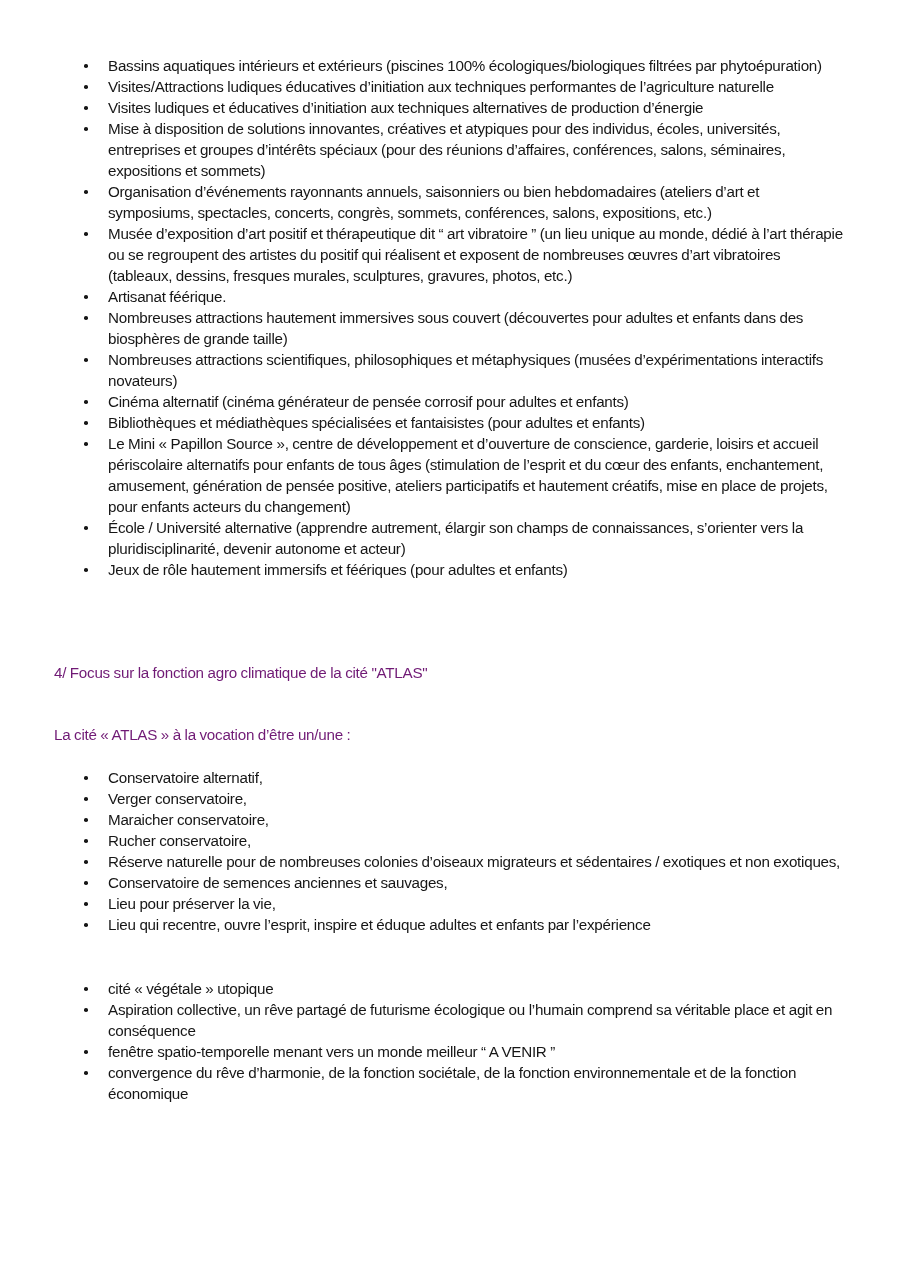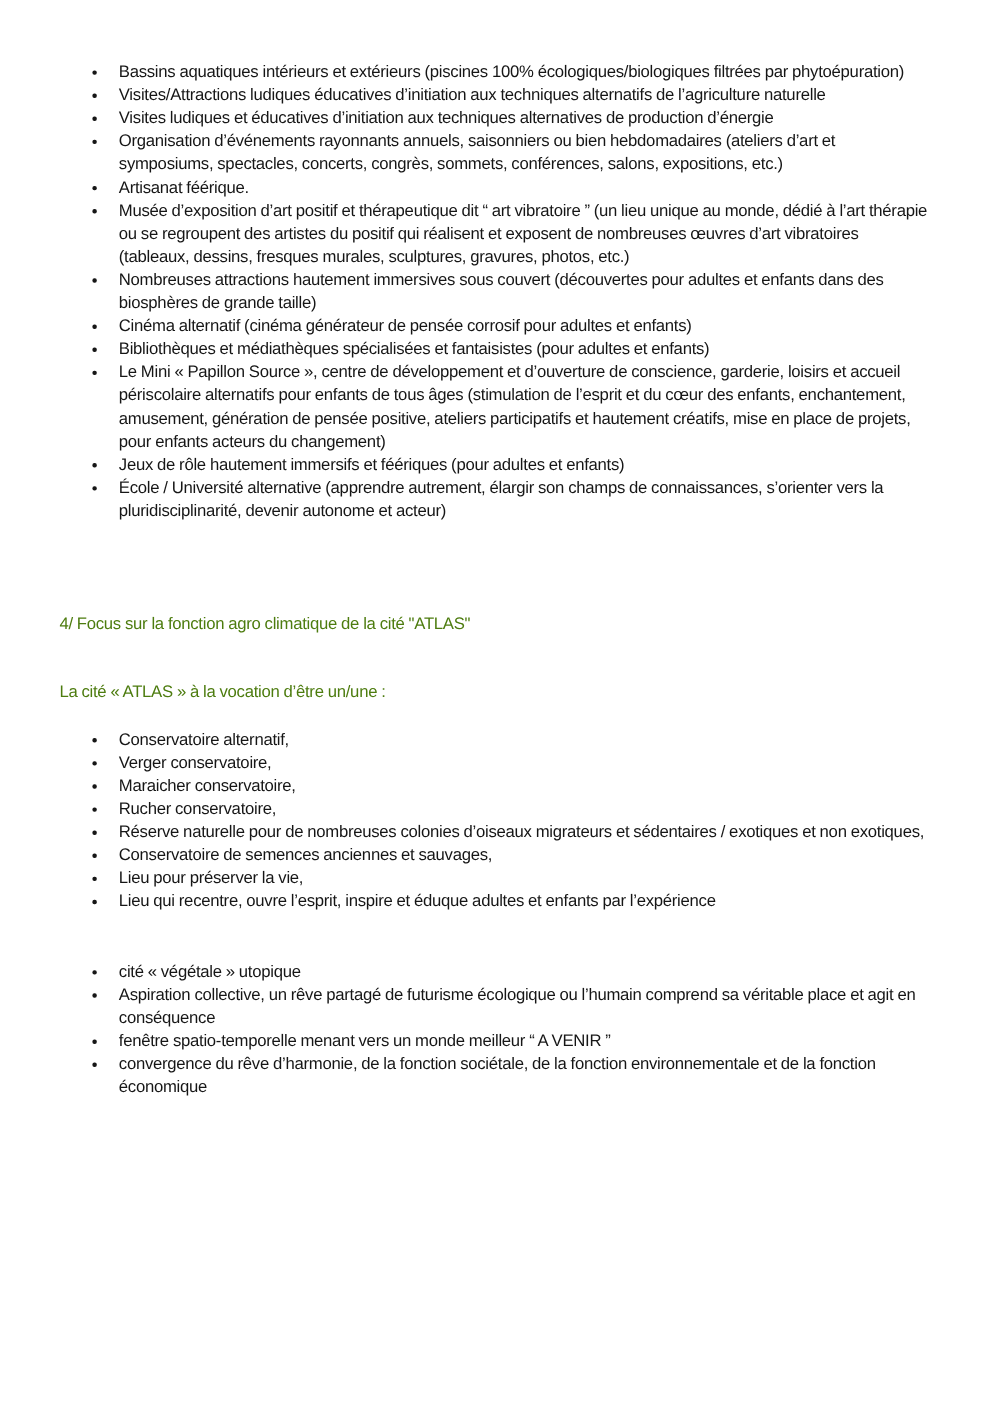--- a/index.html
+++ b/index.html
@@ -26,21 +26,21 @@
     top: 0;
     width: 905px;
   }
 
   
   .para {
     margin: 0;
     padding: 0;
     font-size: 15.2px;
     line-height: 21px;
-    color: #4d7c0f;
+    color: #701a75;
     letter-spacing: -0.25px;
     word-spacing: -0.3px;
     padding-left: 54px;
     padding-right: 58px;
   }
 
   
   ul.blist {
     margin: 0;
     padding: 0;
@@ -78,31 +78,33 @@
 </head>
 <body>
 
 <div class="page">
   <div class="doc-body">
 
     <div class="gap-top-1"></div>
 
     <ul class="blist">
       <li>Bassins aquatiques intérieurs et extérieurs (piscines 100% écologiques/biologiques filtrées par phytoépuration)</li>
-      <li>Visites/Attractions ludiques éducatives d’initiation aux techniques alternatifs de l’agriculture naturelle</li>
+      <li>Visites/Attractions ludiques éducatives d’initiation aux techniques performantes de l’agriculture naturelle</li>
       <li>Visites ludiques et éducatives d’initiation aux techniques alternatives de production d’énergie</li>
+      <li>Mise à disposition de solutions innovantes, créatives et atypiques pour des individus, écoles, universités, entreprises et groupes d’intérêts spéciaux (pour des réunions d’affaires, conférences, salons, séminaires, expositions et sommets)</li>
       <li>Organisation d’événements rayonnants annuels, saisonniers ou bien hebdomadaires (ateliers d’art et symposiums, spectacles, concerts, congrès, sommets, conférences, salons, expositions, etc.)</li>
+      <li>Musée d’exposition d’art positif et thérapeutique dit “ art vibratoire ” (un lieu unique au monde, dédié à l’art thérapie ou se regroupent des artistes du positif qui réalisent et exposent de nombreuses œuvres d’art vibratoires (tableaux, dessins, fresques murales, sculptures, gravures, photos, etc.)</li>
       <li>Artisanat féérique.</li>
-      <li>Musée d’exposition d’art positif et thérapeutique dit “ art vibratoire ” (un lieu unique au monde, dédié à l’art thérapie ou se regroupent des artistes du positif qui réalisent et exposent de nombreuses œuvres d’art vibratoires (tableaux, dessins, fresques murales, sculptures, gravures, photos, etc.)</li>
       <li>Nombreuses attractions hautement immersives sous couvert (découvertes pour adultes et enfants dans des biosphères de grande taille)</li>
+      <li>Nombreuses attractions scientifiques, philosophiques et métaphysiques (musées d’expérimentations interactifs novateurs)</li>
       <li>Cinéma alternatif (cinéma générateur de pensée corrosif pour adultes et enfants)</li>
       <li>Bibliothèques et médiathèques spécialisées et fantaisistes (pour adultes et enfants)</li>
       <li>Le Mini « Papillon Source », centre de développement et d’ouverture de conscience, garderie, loisirs et accueil périscolaire alternatifs pour enfants de tous âges (stimulation de l’esprit et du cœur des enfants, enchantement, amusement, génération de pensée positive, ateliers participatifs et hautement créatifs, mise en place de projets, pour enfants acteurs du changement)</li>
+      <li>École / Université alternative (apprendre autrement, élargir son champs de connaissances, s’orienter vers la pluridisciplinarité, devenir autonome et acteur)</li>
       <li>Jeux de rôle hautement immersifs et féériques (pour adultes et enfants)</li>
-      <li>École / Université alternative (apprendre autrement, élargir son champs de connaissances, s’orienter vers la pluridisciplinarité, devenir autonome et acteur)</li>
     </ul>
 
     <div class="gap-sect-a"></div>
 
     <p class="para">4/ Focus sur la fonction agro climatique de la cité "ATLAS"</p>
 
     <div class="gap-sect-b"></div>
 
     <p class="para">La cité « ATLAS » à la vocation d’être un/une :</p>
 

